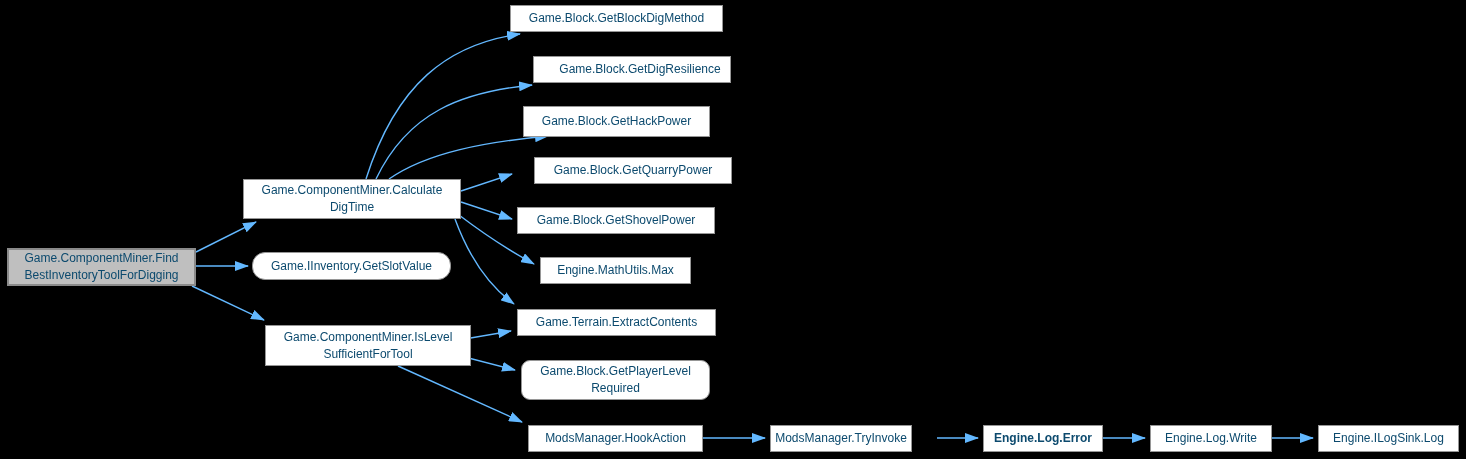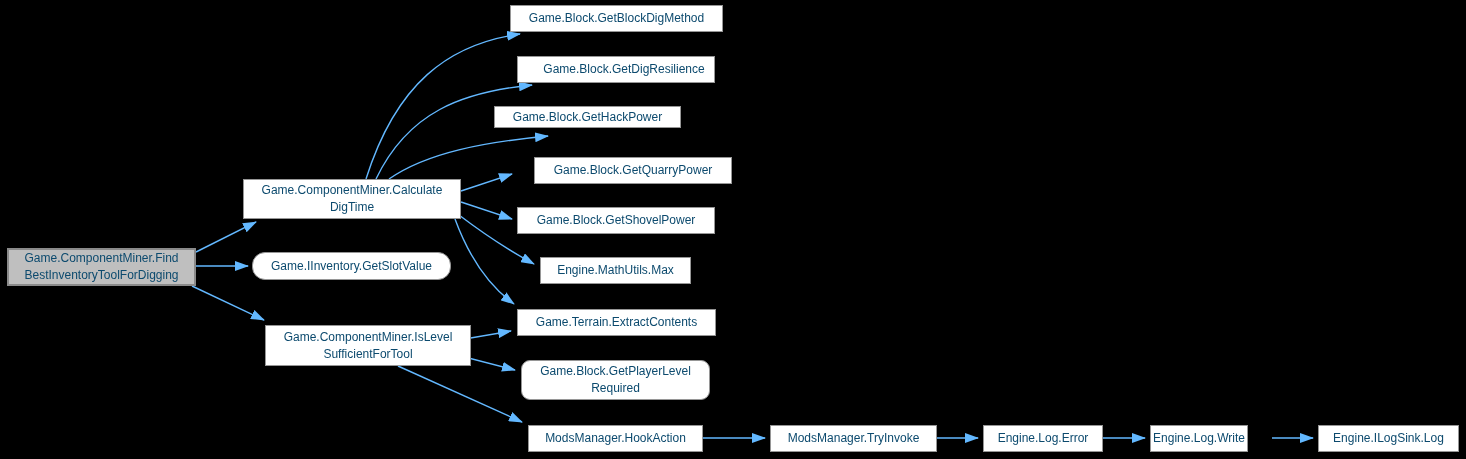--- a/index.html
+++ b/index.html
@@ -94,25 +94,25 @@
 
   <div class="node" style="left:247px; top:325px; width:206px; height:41px;margin-left:18px;">
     <span>Game.ComponentMiner.IsLevel</span>
     <span>SufficientForTool</span>
   </div>
 
   <div class="node" style="left:510px; top:5px; width:213px; height:27px;">
     <span>Game.Block.GetBlockDigMethod</span>
   </div>
 
-  <div class="node" style="left:517px; top:56px; width:198px; height:27px;padding-left:16px;">
+  <div class="node" style="left:533px; top:56px; width:198px; height:27px;padding-left:16px;">
     <span>Game.Block.GetDigResilience</span>
   </div>
 
-  <div class="node" style="left:494px; top:106px; width:187px; height:22px;">
+  <div class="node" style="left:523px; top:106px; width:187px; height:31px;">
     <span>Game.Block.GetHackPower</span>
   </div>
 
   <div class="node" style="left:534px; top:157px; width:198px; height:27px;">
     <span>Game.Block.GetQuarryPower</span>
   </div>
 
   <div class="node" style="left:517px; top:207px; width:198px; height:27px;">
     <span>Game.Block.GetShovelPower</span>
   </div>
@@ -127,29 +127,29 @@
 
   <div class="node" style="left:521px; top:360px; width:189px; height:40px;border-radius:9px;">
     <span>Game.Block.GetPlayerLevel</span>
     <span>Required</span>
   </div>
 
   <div class="node" style="left:528px; top:425px; width:175px; height:27px;">
     <span>ModsManager.HookAction</span>
   </div>
 
-  <div class="node" style="left:770px; top:425px; width:167px; height:27px;">
+  <div class="node" style="left:770px; top:425px; width:142px; height:27px;">
     <span>ModsManager.TryInvoke</span>
   </div>
 
-  <div class="node" style="left:983px; top:425px; width:120px; height:27px;">
+  <div class="node" style="left:983px; top:425px; width:120px; height:27px;font-weight:bold;">
     <span>Engine.Log.Error</span>
   </div>
 
-  <div class="node" style="left:1150px; top:425px; width:98px; height:27px;">
+  <div class="node" style="left:1150px; top:425px; width:122px; height:27px;">
     <span>Engine.Log.Write</span>
   </div>
 
   <div class="node" style="left:1318px; top:425px; width:141px; height:27px;">
     <span>Engine.ILogSink.Log</span>
   </div>
 
 </div>
 
 </body></html>

